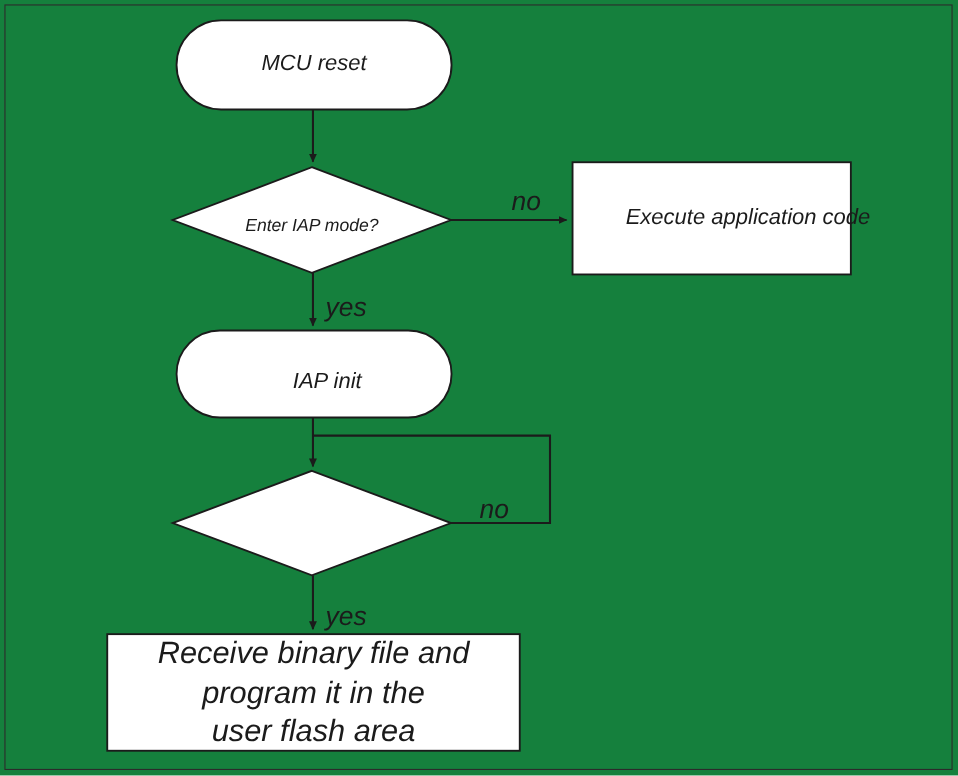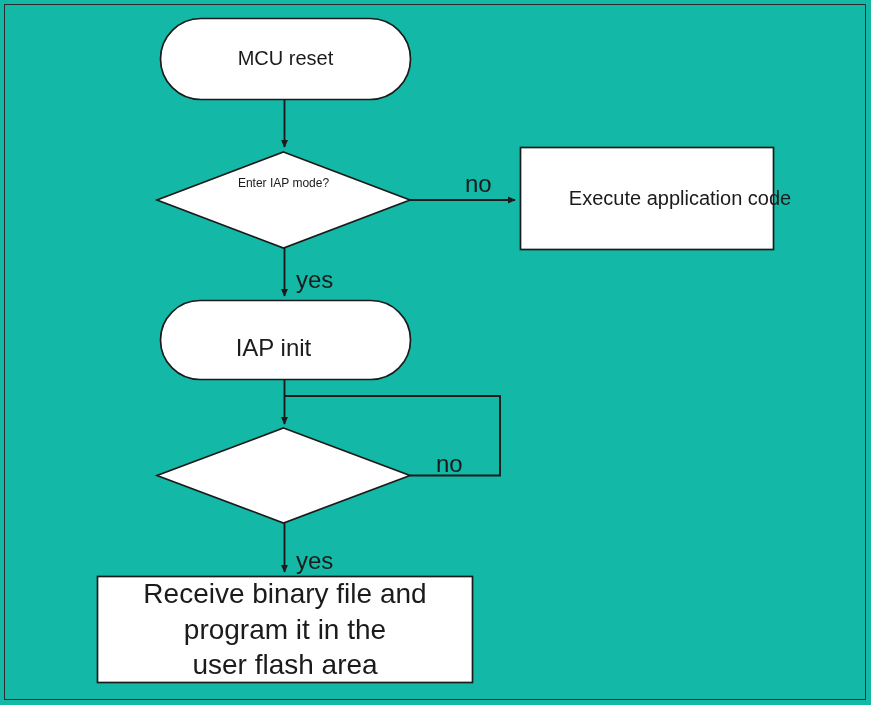--- a/index.html
+++ b/index.html
@@ -8,22 +8,23 @@
     padding: 0;
     background: #ffffff;
   }
   body {
     font-family: "Liberation Sans", sans-serif;
   }
   #canvas {
     position: relative;
     width: 871px;
     height: 705px;
-    background: #14b8a6;
+    background: #15803d;
     overflow: hidden;
+    font-style: italic;
   }
   #frame {
     position: absolute;
     left: 4px;
     top: 4px;
     width: 862px;
     height: 696px;
     border: 1px solid #2b2b2b;
     box-sizing: border-box;
     pointer-events: none;
@@ -51,23 +52,23 @@
     position: absolute;
     color: #1b1b1b;
     font-size: 24px;
     line-height: 1;
     white-space: nowrap;
     pointer-events: none;
     font-family: "Liberation Sans", sans-serif;
   }
   
   #label-mcu-reset      { left: 160px; top: 18px;  width: 251px; height: 82px;  font-size: 20px; }
-  #label-enter-iap      { left: 177px; top: 136px; width: 213px; height: 96px;  font-size: 12px; }
+  #label-enter-iap      { left: 177px; top: 158px; width: 213px; height: 96px;  font-size: 16px; }
   #label-execute-app    { left: 520px; top: 147px; width: 254px; height: 103px; font-size: 20px; margin-left: 33px; }
-  #label-iap-init       { left: 148px; top: 300px; width: 251px; height: 96px;  font-size: 24px; }
+  #label-iap-init       { left: 172px; top: 300px; width: 251px; height: 96px;  font-size: 20px; }
   #label-is-there-req   { left: 187px; top: 428px; width: 193px; height: 95px;  font-size: 20px; }
   #label-receive-binary { left: 107px; top: 576px; width: 356px; height: 107px; font-size: 28px; text-align: center; }
   
   #label-no-top     { left: 465px; top: 172px; }
   #label-yes-top    { left: 296px; top: 268px; }
   #label-no-loop    { left: 436px; top: 452px; }
   #label-yes-bottom { left: 296px; top: 549px; }
 </style>
 </head>
 <body>

